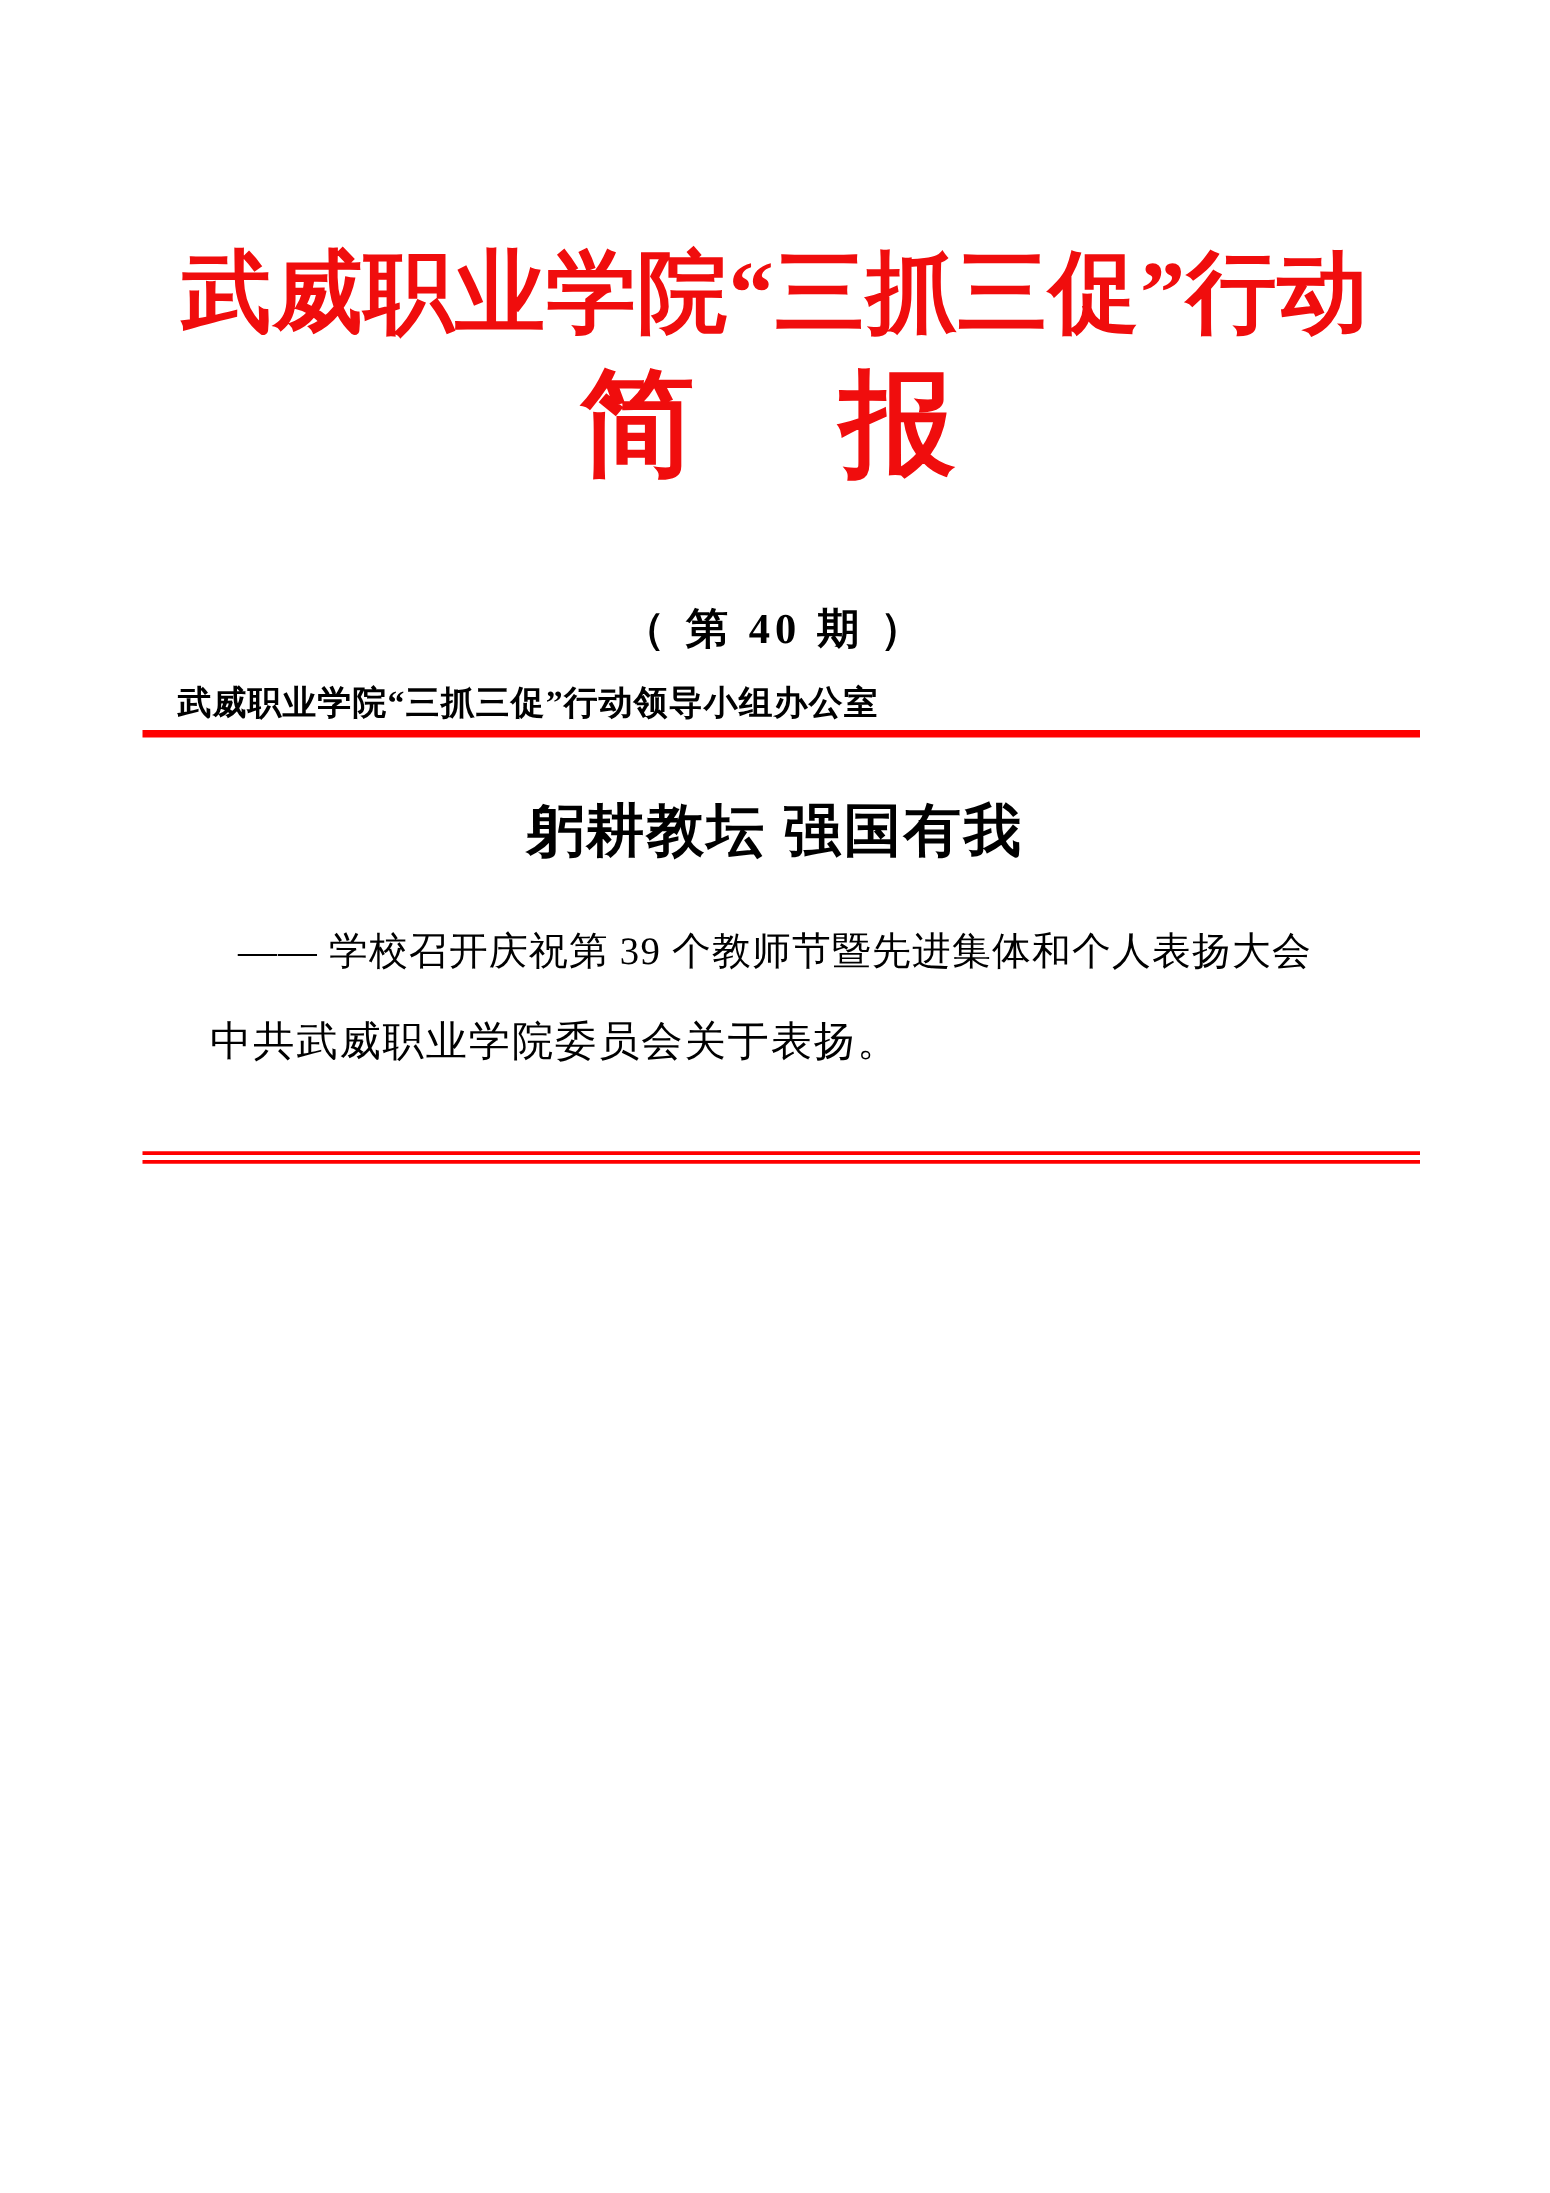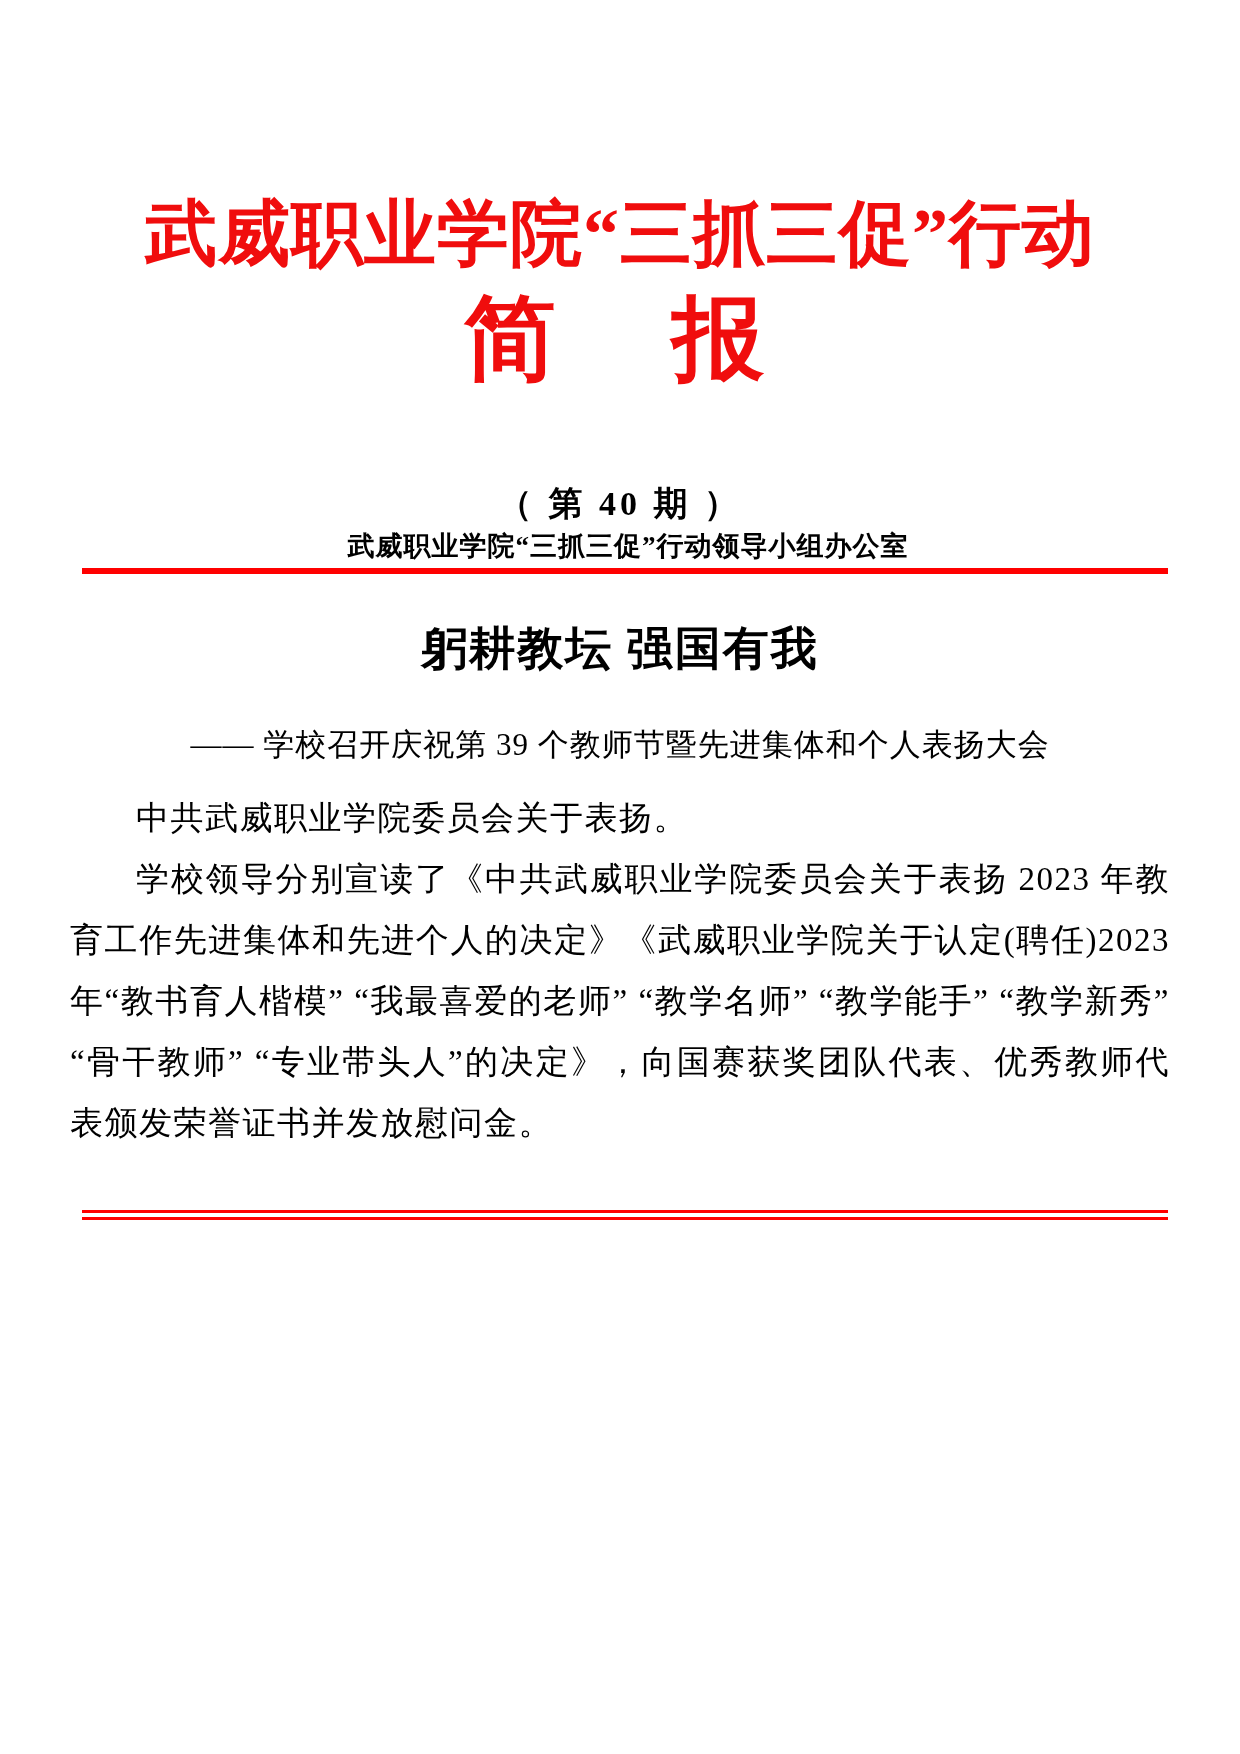--- a/index.html
+++ b/index.html
@@ -6,21 +6,21 @@
     margin: 0;
     padding: 0;
     background: #ffffff;
   }
   .page {
     position: relative;
     width: 1240px;
     height: 1754px;
     margin: 0 auto;
     box-sizing: border-box;
-    padding: 0 70px;
+    padding: 0 102px;
     overflow: hidden;
     background: var(--page_bg, #ffffff);
     color: var(--text, #000000);
     font-family: "Liberation Serif", "DejaVu Serif", serif;
   }
   .masthead-title1 {
     margin-top: 186px;
     font-size: 72px;
     line-height: 96px;
     font-weight: bold;
@@ -42,23 +42,23 @@
   .issue-line {
     margin-top: 88px;
     font-size: 34px;
     line-height: 44px;
     font-weight: bold;
     text-align: center;
     letter-spacing: 4px;
     white-space: nowrap;
   }
   .meta-row {
-    margin-top: 0;
+    margin-top: 16px;
     display: flex;
-    justify-content: center;
+    justify-content: space-between;
     align-items: baseline;
     padding: 0 24px 0 40px;
     line-height: 40px;
   }
   .meta-office {
     font-size: 27px;
     font-weight: bold;
     white-space: nowrap;
     letter-spacing: 1px;
   }
@@ -121,21 +121,20 @@
       <span class="meta-office">武威职业学院“三抓三促”行动领导小组办公室</span>
     </div>
     <div class="rule-thick"></div>
   </header>
 
   <main>
     <h1 class="article-title">躬耕教坛 强国有我</h1>
     <h2 class="article-subtitle">—— 学校召开庆祝第 39 个教师节暨先进集体和个人表扬大会</h2>
     <div class="article-body">
       <p class="body-para">中共武威职业学院委员会关于表扬。</p>
-      <p class="body-para">学校领导分别宣读了《中共武威职业学院委员会关于表扬 2023 年教育工作先进集体和先进个人的决定》《武威职业学院关于认定(聘任)2023 年“教书育人楷模” “我最喜爱的老师” “教学名师” “教学能手” “教学新秀” “骨干教师” “专业带头人”的决定》，向国赛获奖团队代表、优秀教师代表颁发荣誉证书并发放慰问金。</p>
     </div>
   </main>
 
   <footer>
     <div class="rule-double"></div>
   </footer>
 
 </div>
 
 </body></html>

